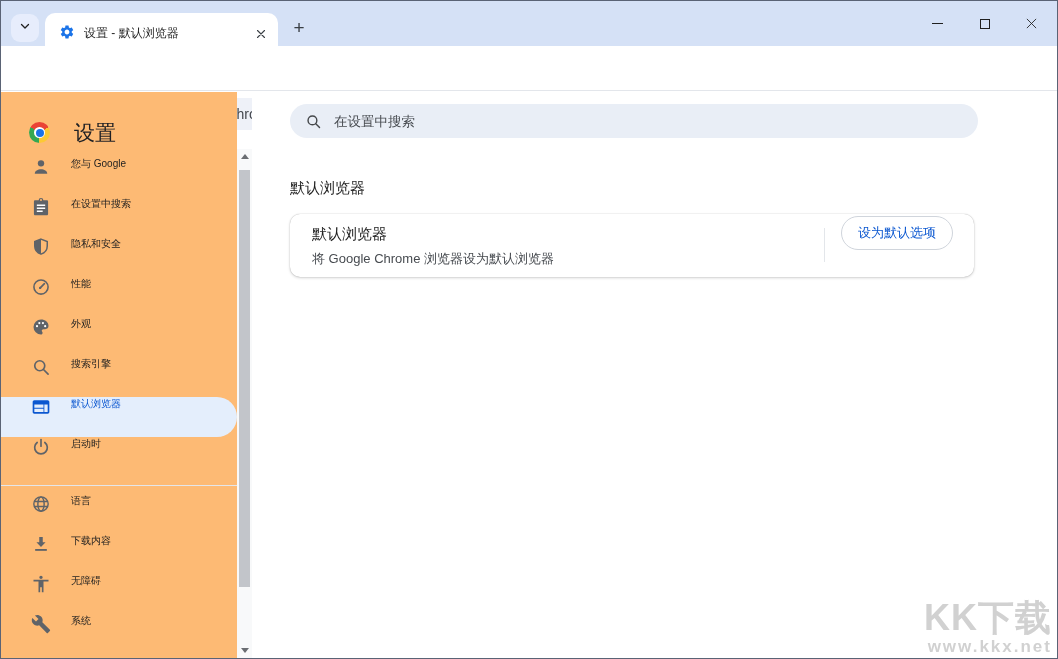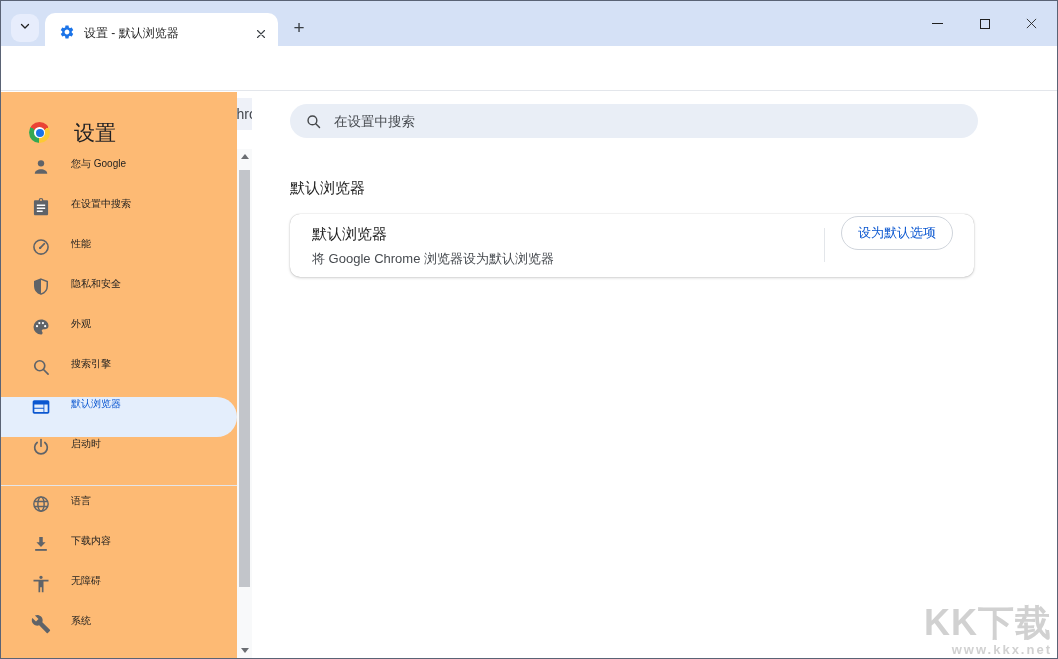--- a/index.html
+++ b/index.html
@@ -58,21 +58,21 @@
   .section-title{position:absolute;left:38px;top:87px;font-size:15px;color:#1f1f1f;}
   .card{position:absolute;left:38px;top:122px;width:684px;height:63px;background:#fff;border-radius:10px;box-shadow:0 0 1px rgba(0,0,0,.32),0 1px 3px rgba(0,0,0,.17);}
   .card-text{position:absolute;left:22px;top:11px;}
   .card-title{font-size:15px;color:#1f1f1f;margin-bottom:6px;}
   .card-sub{font-size:13px;color:#474b50;}
   .card-divider{position:absolute;left:534px;top:14px;width:1px;height:34px;background:#e3e6ea;}
   .default-btn{position:absolute;left:551px;top:2px;width:112px;height:34px;border-radius:17px;border:1px solid #d0d5dc;background:#fff;color:#0b57d0;font-size:13px;cursor:pointer;}
 
   .watermark{position:absolute;right:5px;bottom:1px;text-align:right;color:#c9c9c9;pointer-events:none;}
   .wm1{font-size:36px;font-weight:900;letter-spacing:1px;line-height:1;opacity:.85;text-shadow:1px 1px 0 #fff;}
-  .wm2{font-size:13px;font-weight:700;letter-spacing:2px;opacity:.85;margin-top:1px;}
+  .wm2{font-size:17px;font-weight:700;letter-spacing:2px;opacity:.85;margin-top:1px;}
 </style>
 </head>
 <body>
 
 <div class="window">
 
   <div class="tabstrip">
     <div class="tab-search">
       <span>
         <svg width="14" height="14" viewBox="0 0 24 24">
@@ -184,33 +184,33 @@
               <path fill="#5f6368" d="M19 4h-4.2a2.8 2.8 0 0 0-5.6 0H5c-.8 0-1.5.7-1.5 1.5v15c0 .8.7 1.5 1.5 1.5h14c.8 0 1.5-.7 1.5-1.5v-15C20.5 4.7 19.8 4 19 4zm-7-1.6a1.2 1.2 0 1 1 0 2.4 1.2 1.2 0 0 1 0-2.4z"></path>
               <rect x="7" y="9" width="10" height="1.8" fill="#fff"></rect>
               <rect x="7" y="12.6" width="10" height="1.8" fill="#fff"></rect>
               <rect x="7" y="16.2" width="7" height="1.8" fill="#fff"></rect>
             </svg></span>
         <span>在设置中搜索</span>
       </div>
 
       <div class="nav-item">
         <span class="nicon"><svg viewBox="0 0 24 24" width="20" height="20">
+              <path d="M12 2.5l7.5 3v5.2c0 4.8-3.2 8.3-7.5 9.8-4.3-1.5-7.5-5-7.5-9.8V5.5z" fill="none" stroke="#5f6368" stroke-width="1.8"></path>
+              <path d="M12 2.5l-7.5 3v5.2c0 4.8 3.2 8.3 7.5 9.8z" fill="#5f6368"></path>
+            </svg></span>
+        <span>隐私和安全</span>
+      </div>
+
+      <div class="nav-item">
+        <span class="nicon"><svg viewBox="0 0 24 24" width="20" height="20">
               <circle cx="12" cy="12" r="8.5" fill="none" stroke="#5f6368" stroke-width="1.9"></circle>
               <path d="M10.8 13.4l5.3-5.5" stroke="#5f6368" stroke-width="2" stroke-linecap="round"></path>
               <circle cx="11" cy="13" r="1.4" fill="#5f6368"></circle>
             </svg></span>
         <span>性能</span>
-      </div>
-
-      <div class="nav-item">
-        <span class="nicon"><svg viewBox="0 0 24 24" width="20" height="20">
-              <path d="M12 2.5l7.5 3v5.2c0 4.8-3.2 8.3-7.5 9.8-4.3-1.5-7.5-5-7.5-9.8V5.5z" fill="none" stroke="#5f6368" stroke-width="1.8"></path>
-              <path d="M12 2.5l-7.5 3v5.2c0 4.8 3.2 8.3 7.5 9.8z" fill="#5f6368"></path>
-            </svg></span>
-        <span>隐私和安全</span>
       </div>
 
       <div class="nav-item">
         <span class="nicon"><svg viewBox="0 0 24 24" width="20" height="20">
               <path fill="#5f6368" d="M12 3a9 9 0 0 0 0 18c1.1 0 1.9-.9 1.9-1.9 0-.5-.2-.9-.5-1.3-.3-.3-.5-.8-.5-1.2 0-1.1.9-2 1.9-2H17a4 4 0 0 0 4-4C21 6.2 17 3 12 3z"></path>
               <circle cx="7.2" cy="11" r="1.3" fill="#fff"></circle>
               <circle cx="10" cy="7.3" r="1.3" fill="#fff"></circle>
               <circle cx="14.3" cy="7.3" r="1.3" fill="#fff"></circle>
               <circle cx="17" cy="11" r="1.3" fill="#fff"></circle>
             </svg></span>

